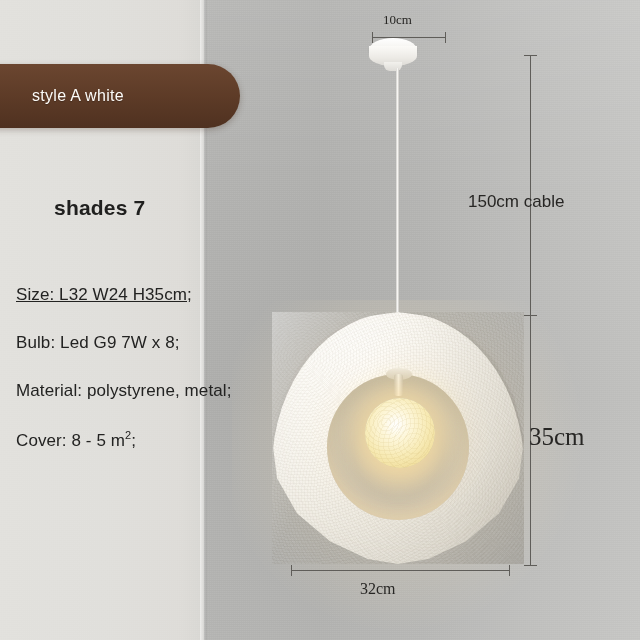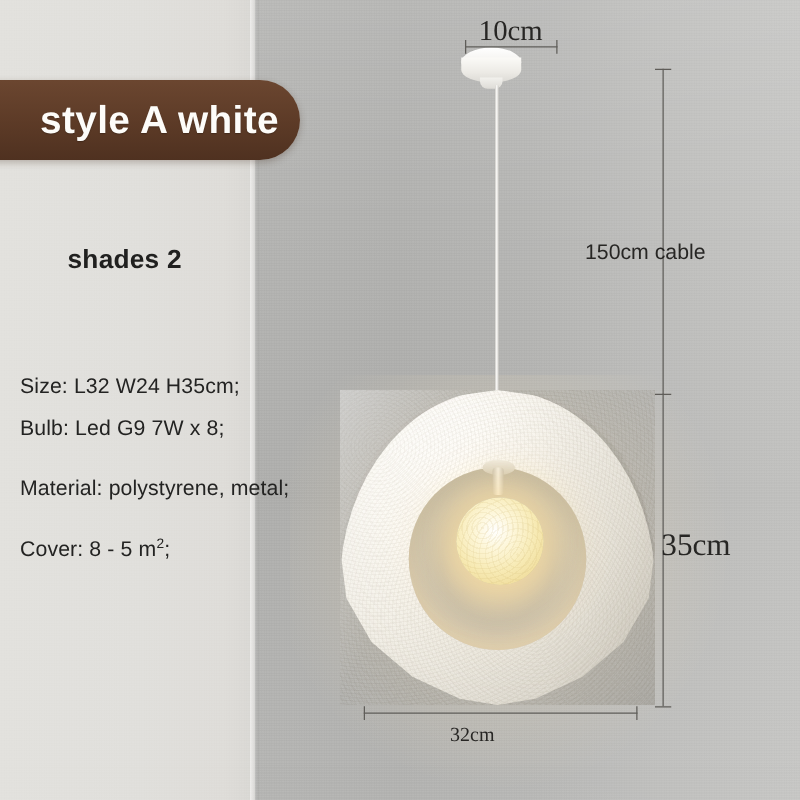--- a/index.html
+++ b/index.html
@@ -57,34 +57,34 @@
 
   
   .badge{
     position:absolute;left:-14px;top:64px;width:254px;height:64px;
     background:linear-gradient(180deg,#6b4630 0%,#5d3b27 52%,#4f3120 100%);
     border-radius:0 34px 34px 0;
     display:flex;align-items:center;
     box-shadow:0 2px 6px rgba(60,40,25,.28);
   }
   .badge-text{
-    margin-left:46px;color:#fdfcf9;font-size:31px;font-weight:bold;
+    margin-left:46px;color:#fdfcf9;font-size:16px;font-weight:normal;
     letter-spacing:.3px;text-shadow:0 1px 1px rgba(0,0,0,.25);
   }
 
   
   .shades-title{
     position:absolute;left:54px;top:196px;
     font-size:21px;font-weight:bold;color:#20201f;letter-spacing:.2px;
   }
   .spec{
     position:absolute;left:16px;
     font-size:17px;color:#232322;letter-spacing:.1px;white-space:nowrap;
   }
-  .spec.s1{top:299px;}
+  .spec.s1{top:285px;text-decoration:underline;}
   .spec.s2{top:333px;}
   .spec.s3{top:381px;}
   .spec.s4{top:429px;}
   .sup{font-size:11px;vertical-align:super;}
 
   
   .canopy{
     position:absolute;left:369px;top:38px;width:48px;height:20px;
     background:linear-gradient(180deg,#ffffff 0%,#f6f5f2 45%,#e4e2de 100%);
     border-radius:50%/60% 60% 40% 40%;
@@ -171,21 +171,21 @@
   .dim-line-h{position:absolute;height:1px;background:#5f5d59;}
   .dim-line-v{position:absolute;width:1px;background:#5f5d59;}
   .tick-v{position:absolute;width:1px;height:11px;background:#5f5d59;}
   .tick-h{position:absolute;height:1px;width:13px;background:#5f5d59;}
   .dim-label{position:absolute;color:#272624;font-size:17px;white-space:nowrap;}
 
   
   .d10-line{left:372px;top:37px;width:74px;}
   .d10-t1{left:372px;top:32px;}
   .d10-t2{left:445px;top:32px;}
-  .d10-label{left:383px;top:12px;font-family:"Liberation Serif", serif;font-size:23px;}
+  .d10-label{left:383px;top:12px;font-family:"Liberation Serif", serif;font-size:13px;}
 
   
   .d150-line{left:530px;top:55px;height:261px;}
   .d150-t1{left:524px;top:55px;}
   .d150-t2{left:524px;top:315px;}
   .d150-label{left:468px;top:192px;}
 
   
   .d35-line{left:530px;top:315px;height:250px;}
   .d35-t-bot{left:524px;top:565px;}
@@ -206,21 +206,21 @@
   <div class="bg-wall-vert"></div>
   <div class="bg-panel"></div>
   <div class="panel-edge"></div>
   <div class="wall-glow"></div>
   <div class="grain"></div>
 
   <div class="badge">
     <span class="badge-text">style A white</span>
   </div>
 
-  <div class="shades-title">shades 2</div>
+  <div class="shades-title">shades 7</div>
   <div class="spec s1">Size: L32 W24 H35cm;</div>
   <div class="spec s2">Bulb: Led G9 7W x 8;</div>
   <div class="spec s3">Material: polystyrene, metal;</div>
   <div class="spec s4"><span>Cover: 8 - 5 m</span><span class="sup">2</span>;</div>
 
   <div class="canopy"></div>
   <div class="canopy-body"></div>
   <div class="canopy-base"></div>
   <div class="cable"></div>
 

